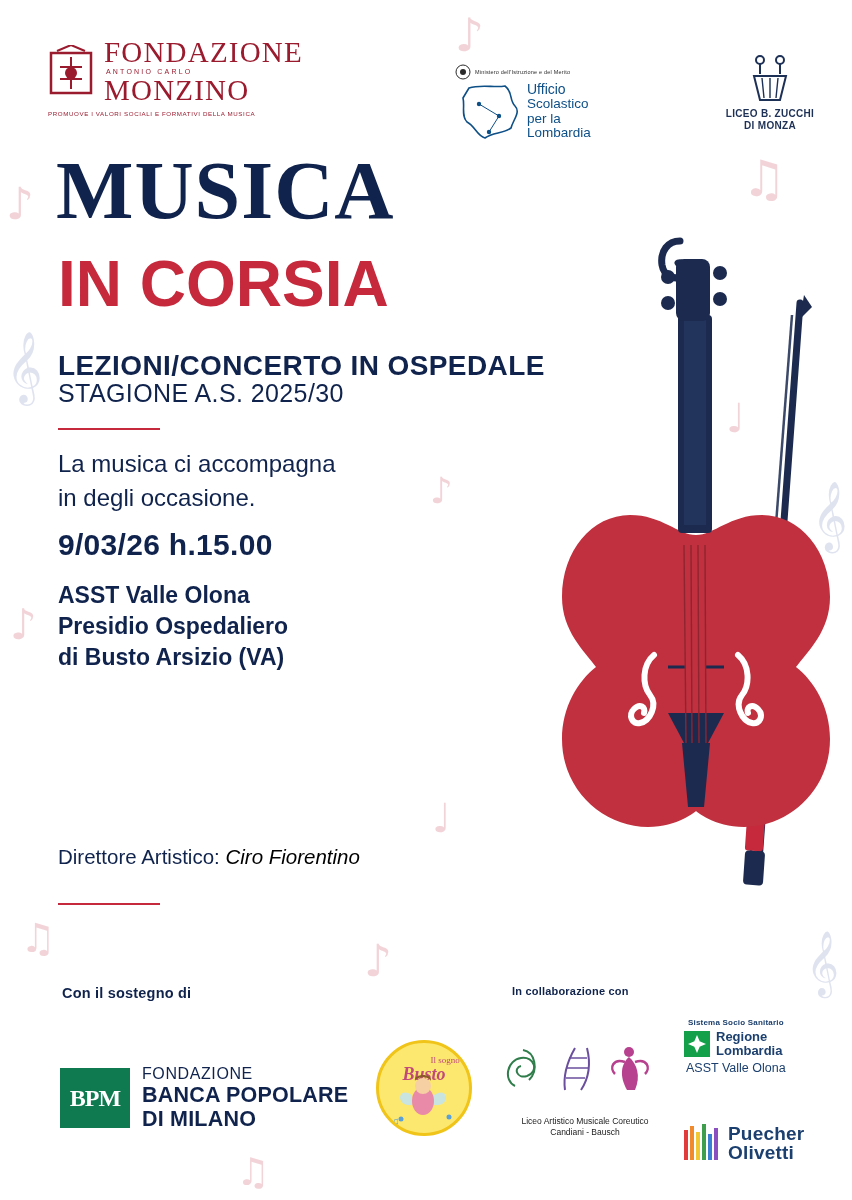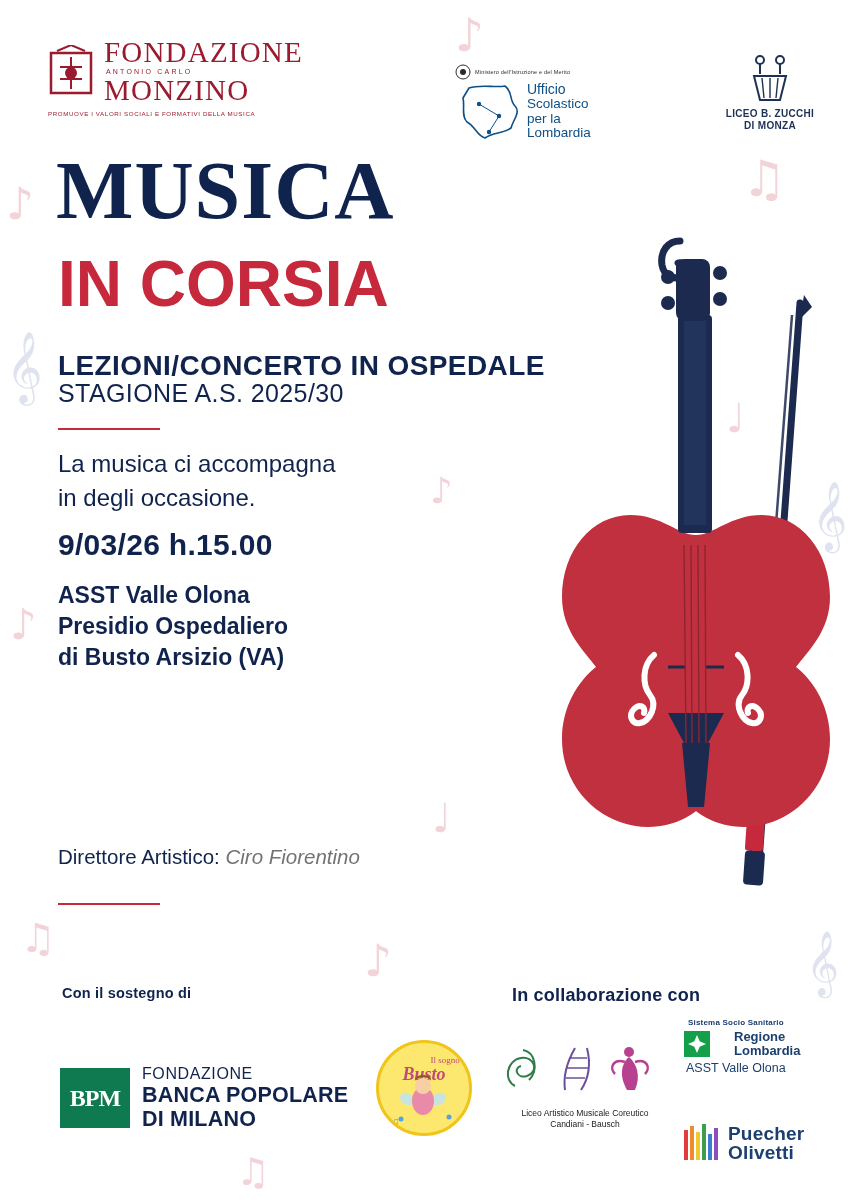--- a/index.html
+++ b/index.html
@@ -116,37 +116,37 @@
     line-height: 1.35; z-index: 5;
   }
   .t-desc {
     position: absolute; left: 58px; top: 700px;
     font-size: 22px; color: #c4566a; line-height: 1.42; z-index: 5;
   }
   .t-dir {
     position: absolute; left: 58px; top: 845px;
     font-size: 20.5px; color: #10234d; z-index: 5;
   }
-  .t-dir .name { color: #737373; font-style: italic; }
+  .t-dir .name { color: #000000; font-style: italic; }
   .rule-2 {
     position: absolute; left: 58px; top: 903px; width: 102px; height: 2px;
     background: #c6283c; z-index: 5;
   }
 
   
   .violin { position: absolute; left: 500px; top: 215px; width: 360px; height: 700px; z-index: 3; }
 
   
   .foot-label-1 {
     position: absolute; left: 62px; top: 985px;
     font-size: 14.5px; font-weight: bold; color: #10234d; letter-spacing: .2px; z-index: 5;
   }
   .foot-label-2 {
     position: absolute; left: 512px; top: 985px;
-    font-size: 18px; font-weight: bold; color: #10234d; letter-spacing: .2px; z-index: 5;
+    font-size: 11px; font-weight: bold; color: #10234d; letter-spacing: .2px; z-index: 5;
   }
 
   .bpm { position: absolute; left: 60px; top: 1065px; display: flex; align-items: center; gap: 12px; z-index: 5; }
   .bpm-mark {
     width: 70px; height: 60px; background: #0f7a4f; color: #fff;
     display: flex; align-items: center; justify-content: center;
     font-family: "Liberation Serif", serif; font-size: 24px; font-weight: bold;
     letter-spacing: -1px;
   }
   .bpm-text { color: #10234d; line-height: 1.12; }
@@ -164,25 +164,25 @@
     position: absolute; top: 12px; width: 100%; text-align: right;
     font-size: 9px; color: #c14a7a; font-family: "Liberation Serif", serif;
   }
   .sogno-t2 {
     position: absolute; top: 21px; width: 100%; text-align: center;
     font-size: 18px; color: #c14a7a; font-family: "Liberation Serif", serif;
     font-style: italic; font-weight: bold;
   }
 
   .candiani { position: absolute; left: 495px; top: 1040px; width: 180px; text-align: center; z-index: 5; }
-  .candiani-txt { font-size: 8.5px; color: #1b1b1b; line-height: 1.3; margin-top: 4px; }
+  .candiani-txt { font-size: 8.5px; color: #1b1b1b; line-height: 1.3; margin-top: 12px; }
 
   .regione { position: absolute; left: 684px; top: 1018px; width: 150px; z-index: 5; }
   .reg-top { font-size: 8px; font-weight: bold; color: #1b3f6e; letter-spacing: .2px; margin-left: 4px; }
-  .reg-row { display: flex; align-items: center; gap: 24px; margin-top: 3px; }
+  .reg-row { display: flex; align-items: center; gap: 6px; margin-top: 3px; }
   .reg-mark { width: 26px; height: 26px; background: #14a04a; position: relative; }
   .reg-name { font-size: 13px; font-weight: bold; color: #1b3f6e; line-height: 1.05; }
   .reg-asst { font-size: 12.5px; color: #1b3f6e; margin-top: 4px; margin-left: 2px; }
 
   .puecher { position: absolute; left: 680px; top: 1120px; display: flex; align-items: center; gap: 6px; z-index: 5; }
   .pue-text { line-height: 1.0; }
   .pue-1 { font-size: 19px; font-weight: bold; color: #1b3f6e; letter-spacing: .2px; }
   .pue-2 { font-size: 19px; font-weight: bold; color: #1b3f6e; letter-spacing: .2px; }
 </style>
 </head>

